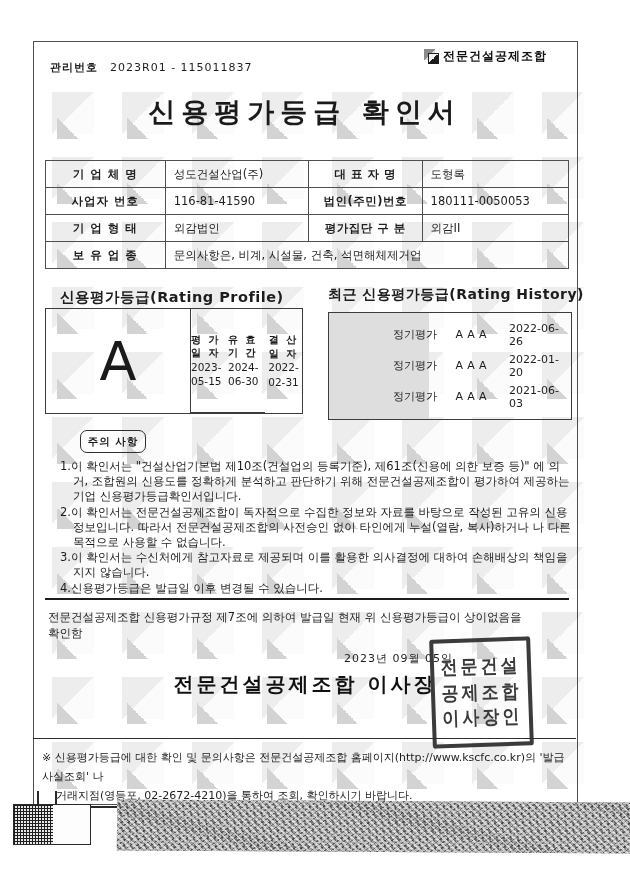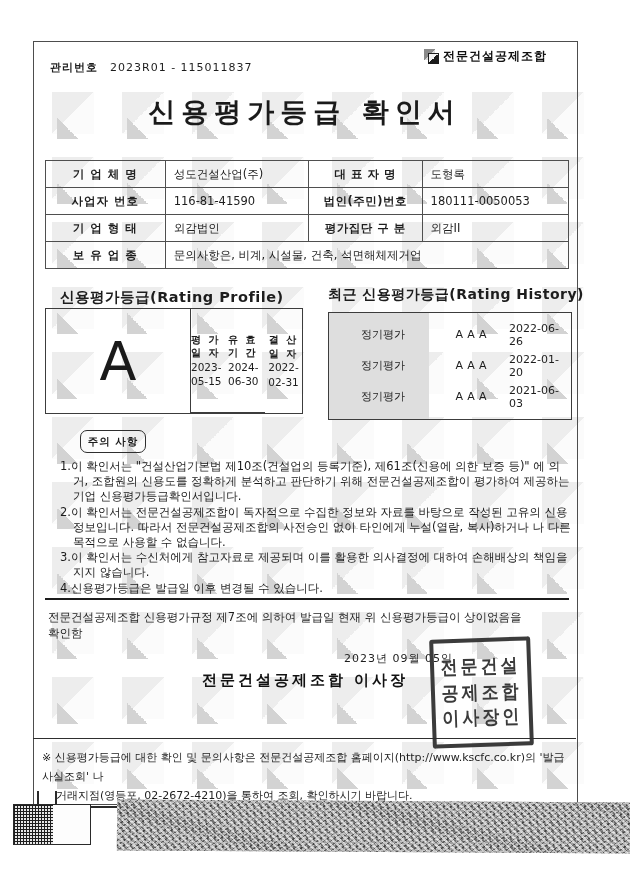--- a/index.html
+++ b/index.html
@@ -52,36 +52,36 @@
   .pf-cell:last-child{border-bottom:none;text-align:center;}
   .pf-label{font-size:10px;font-weight:bold;letter-spacing:2px;}
   .pf-value{font-size:10.5px;}
 
   
   .history-box{left:328px;top:312px;width:242px;height:106px;border:1.5px solid #3c3c3c;
                position:absolute;background:transparent;}
   .hist-strip{position:absolute;left:0;top:0;width:100px;height:100%;background:#dedede;}
   .hist-rows{position:absolute;left:0;top:6px;width:100%;}
   .hist-row{display:flex;align-items:center;height:31px;font-size:11px;}
-  .hist-type{width:108px;text-align:center;font-weight:500;}
+  .hist-type{width:108px;text-align:right;font-weight:500;}
   .hist-grade{width:72px;text-align:center;letter-spacing:4px;font-weight:500;}
   .hist-date{flex:1;text-align:left;}
 
   
   .notice-label{left:80px;top:430px;width:64px;height:21px;border:1.3px solid #2f2f2f;
                 border-radius:7px;display:flex;align-items:center;justify-content:center;
                 font-size:10.5px;font-weight:bold;letter-spacing:1px;}
   .notice-list{left:60px;top:459px;width:512px;font-size:11.5px;line-height:15.2px;}
   .notice-item{padding-left:13px;text-indent:-13px;margin:0 0 0 0;color:#1b1b1b;}
 
   .rule{left:45px;top:598px;width:524px;height:2px;background:#1c1c1c;}
 
   .statement{left:48px;top:609px;width:512px;font-size:11.5px;line-height:16px;}
   .issue-date{left:33px;top:651px;width:420px;text-align:right;font-size:11px;letter-spacing:1px;}
-  .issuer{left:140px;top:671px;width:330px;text-align:center;font-size:15px;font-weight:bold;
+  .issuer{left:140px;top:671px;width:330px;text-align:center;font-size:20px;font-weight:bold;
           letter-spacing:3px;color:#111;}
 
   
   .seal{left:431px;top:638px;width:93px;height:101px;border:4px solid #3b3b3b;border-radius:3px;
         transform:rotate(-2deg);display:flex;flex-direction:column;align-items:center;
         justify-content:center;background:rgba(255,255,255,0);}
   .seal-row{font-size:17px;font-weight:bold;letter-spacing:3px;line-height:1.5;color:#3b3b3b;
             transform:scaleY(1.12);}
 
   .footer-sep{left:33px;top:738px;width:543px;height:1.3px;background:#2e2e2e;}

